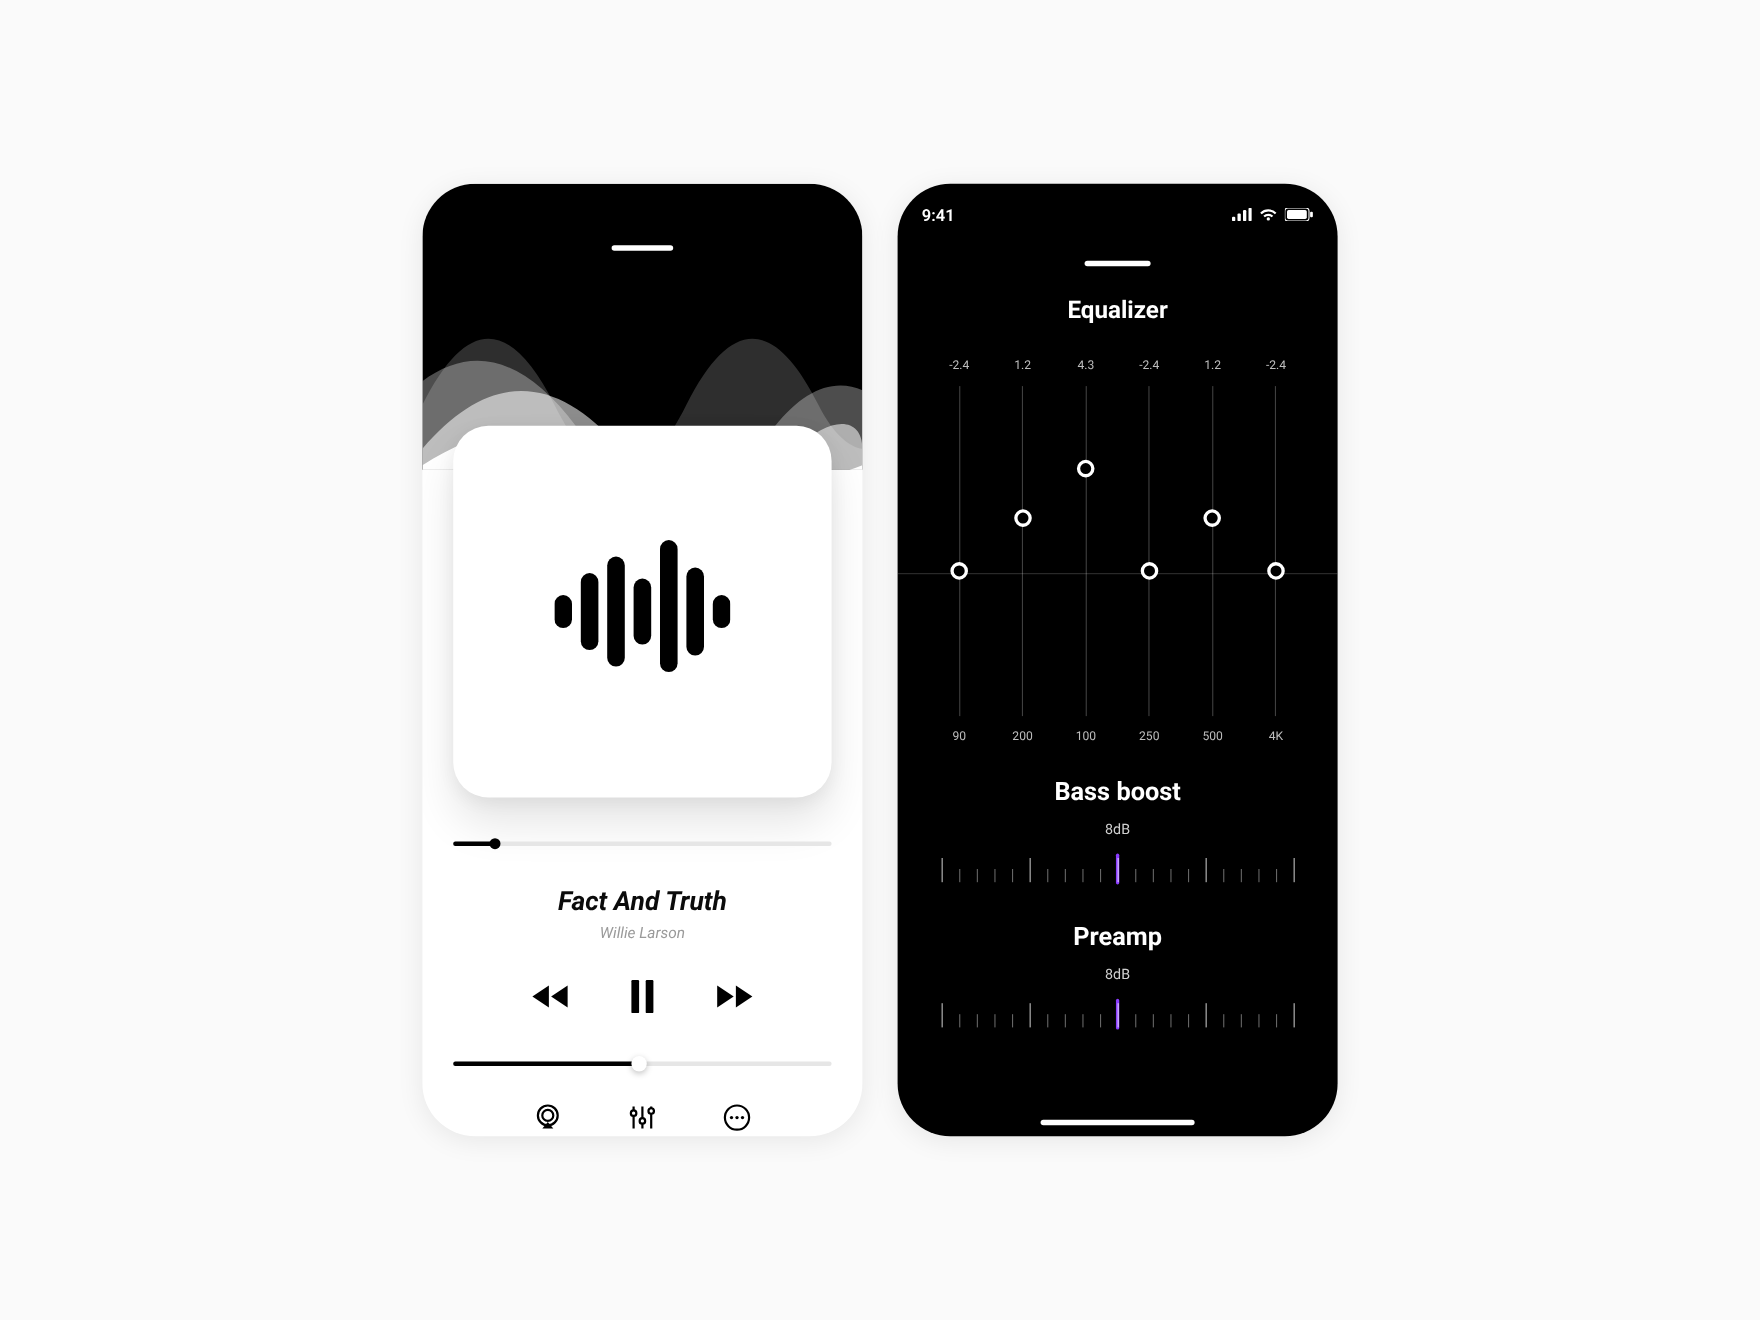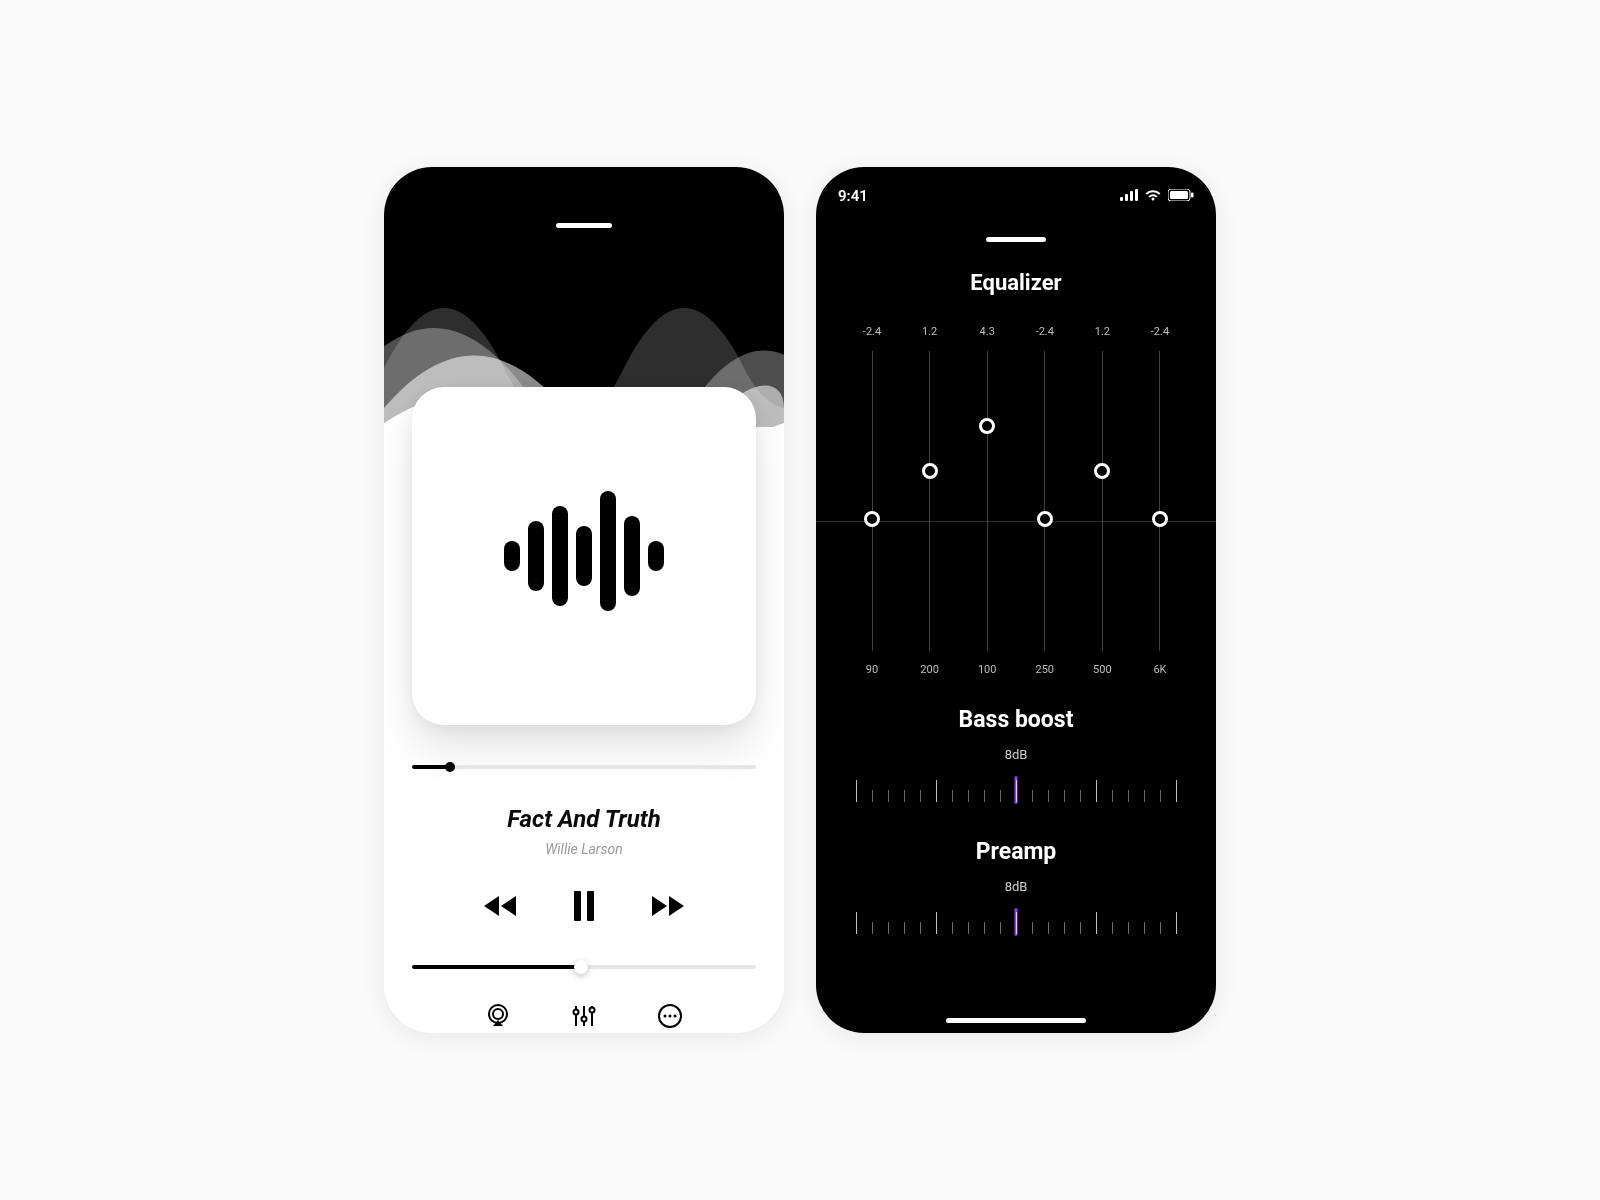--- a/index.html
+++ b/index.html
@@ -333,21 +333,21 @@
           <div class="track">
             <div class="handle" style="top:40%"></div>
           </div>
           <div class="freq">500</div>
         </div>
         <div class="band">
           <div class="val">-2.4</div>
           <div class="track">
             <div class="handle" style="top:56%"></div>
           </div>
-          <div class="freq">6K</div>
+          <div class="freq">4K</div>
         </div>
       </div>
 
     <div class="section-title">Bass boost</div>
     <div class="slider-block">
       <div class="slider-label">8dB</div>
       <div class="hslider" id="bass-slider">
         <div class="marker"></div>
       <div class="tick major" style="left: 0%;"></div>
           <div class="tick minor" style="left: 5%;"></div>

